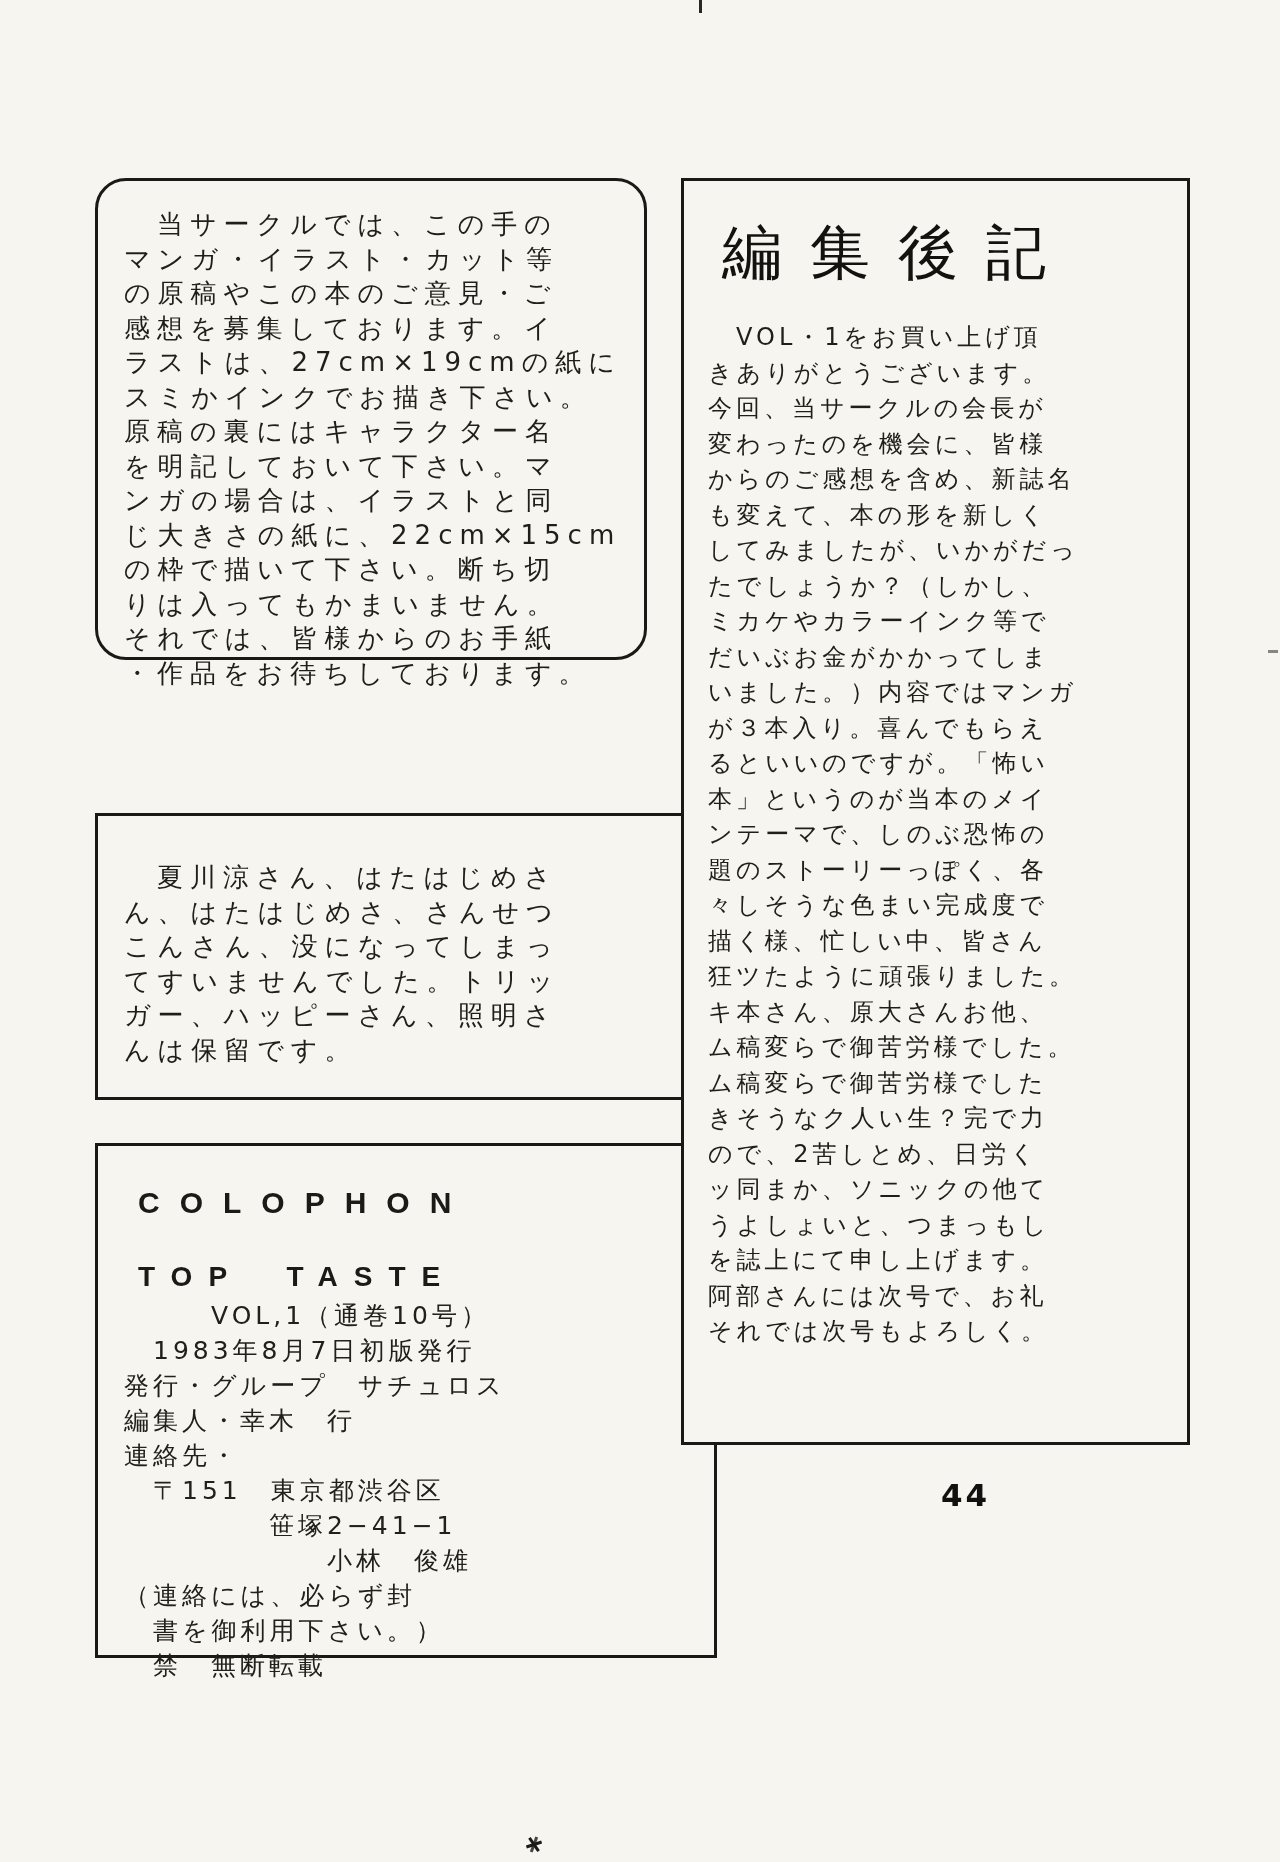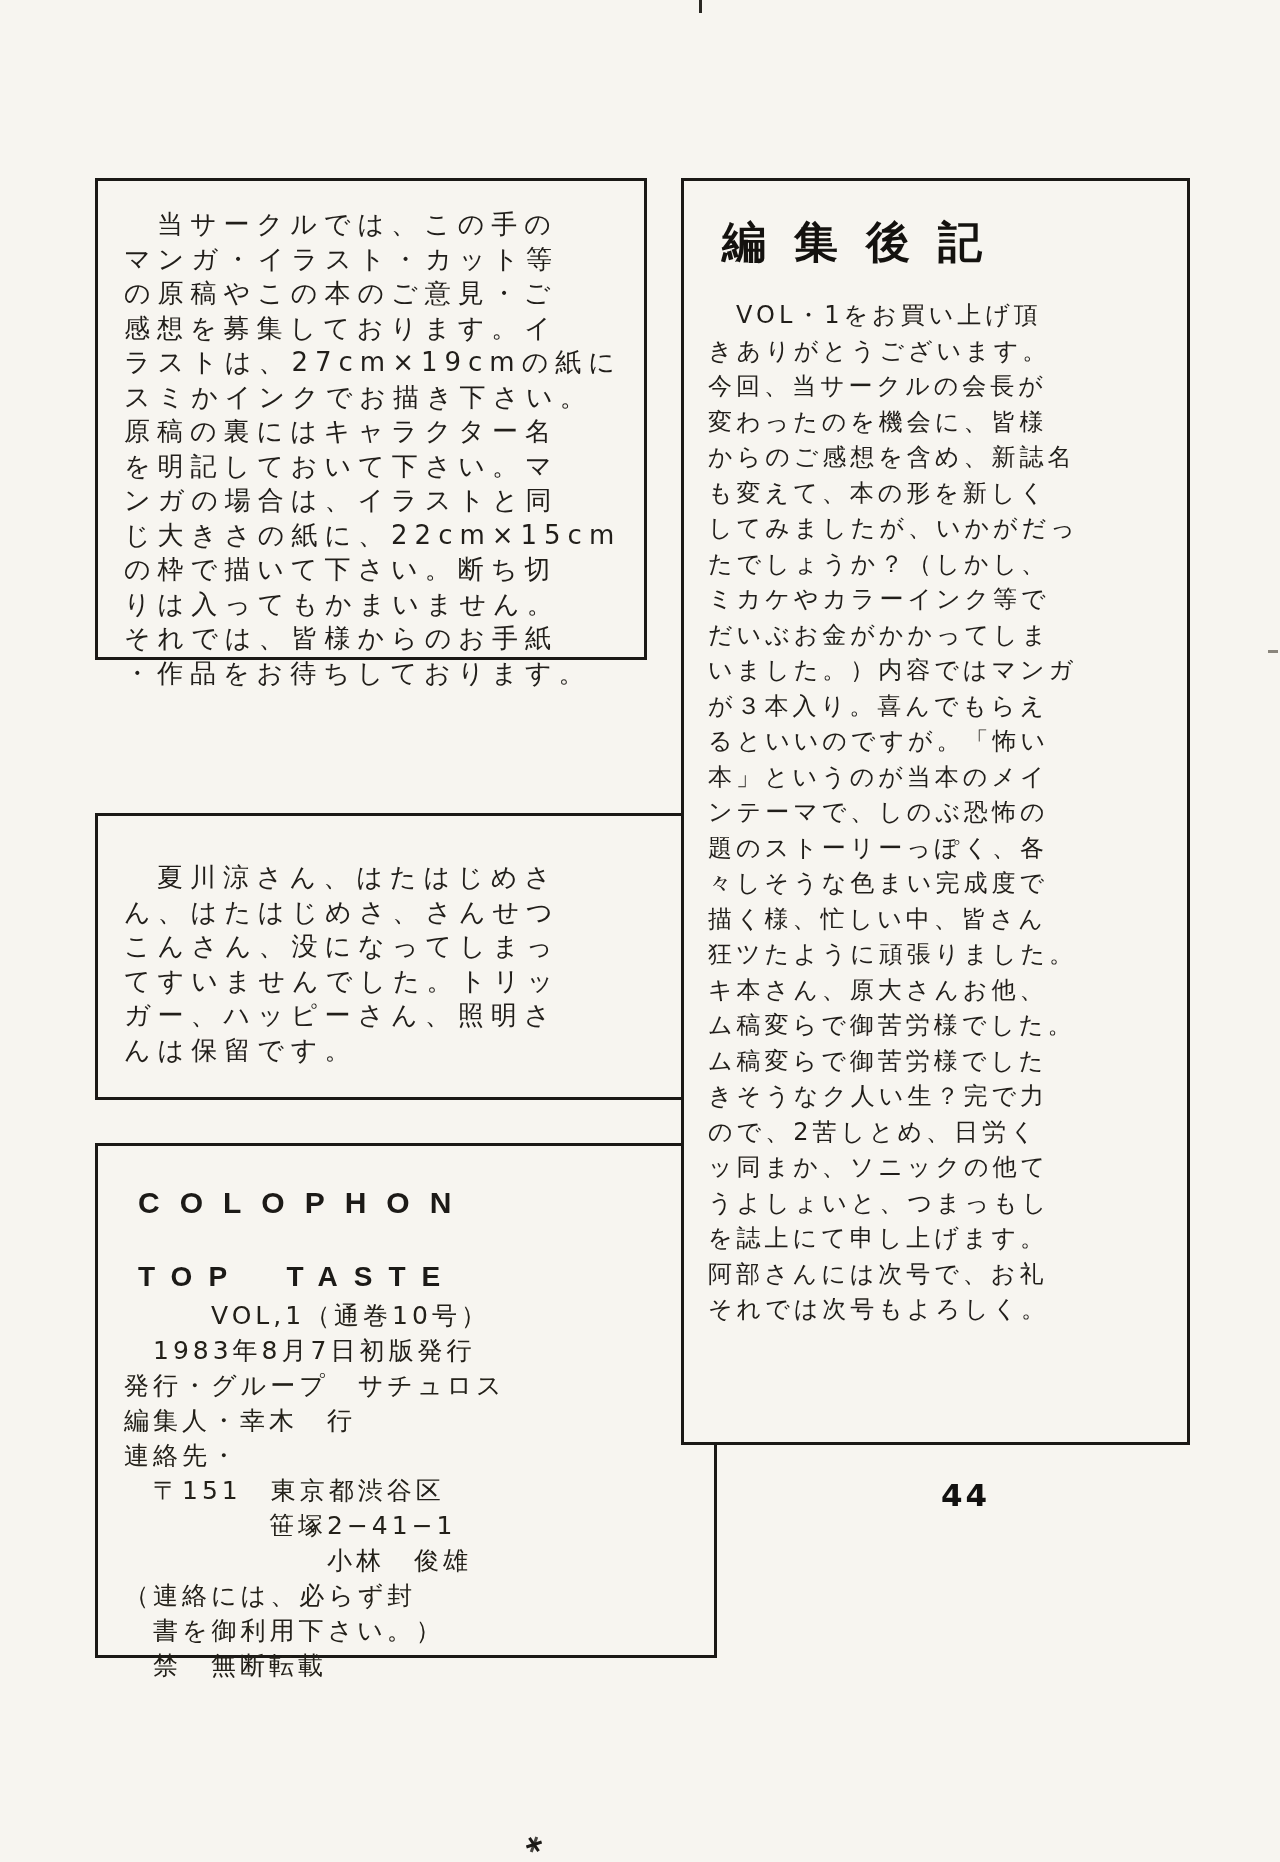--- a/index.html
+++ b/index.html
@@ -17,33 +17,33 @@
     box-sizing:border-box;
   }
   .hline{
     white-space:pre;
     font-size:26px;
     line-height:34.5px;
     letter-spacing:7px;
     color:#211e1a;
   }
   
-  #box1{left:95px;top:178px;width:552px;height:482px;padding:26px 10px 0 26px;}
+  #box1{left:95px;top:178px;width:552px;height:482px;padding:26px 10px 0 26px;border-radius:31px;}
   
   #box2{left:95px;top:813px;width:624px;height:287px;padding:44px 10px 4px 26px;}
   
   #box3{left:95px;top:1143px;width:622px;height:515px;padding:36px 10px 0 26px;}
   #box3 .latin{font-family:"Liberation Sans","DejaVu Sans",sans-serif;color:#1c1a17;}
   .colophon-heading{font-size:30px;letter-spacing:20px;margin:4px 0 38px 14px;font-weight:bold;}
   .colophon-title{font-size:28px;letter-spacing:16px;margin:0 0 2px 14px;font-weight:bold;}
   .c-line{white-space:pre;font-size:25px;line-height:35px;letter-spacing:4px;color:#232019;}
   
   #box4{left:681px;top:178px;width:509px;height:1267px;padding:26px 8px 0 24px;}
   .afterword-title{
-    font-size:44px;letter-spacing:28px;font-weight:bold;color:#14120f;
+    font-size:60px;letter-spacing:28px;font-weight:normal;color:#14120f;
     margin:6px 0 26px 14px;white-space:pre;
   }
   .aline{
     white-space:pre;
     font-size:24px;
     line-height:35.5px;
     letter-spacing:4px;
     color:#211e1a;
   }
   .page-number{

